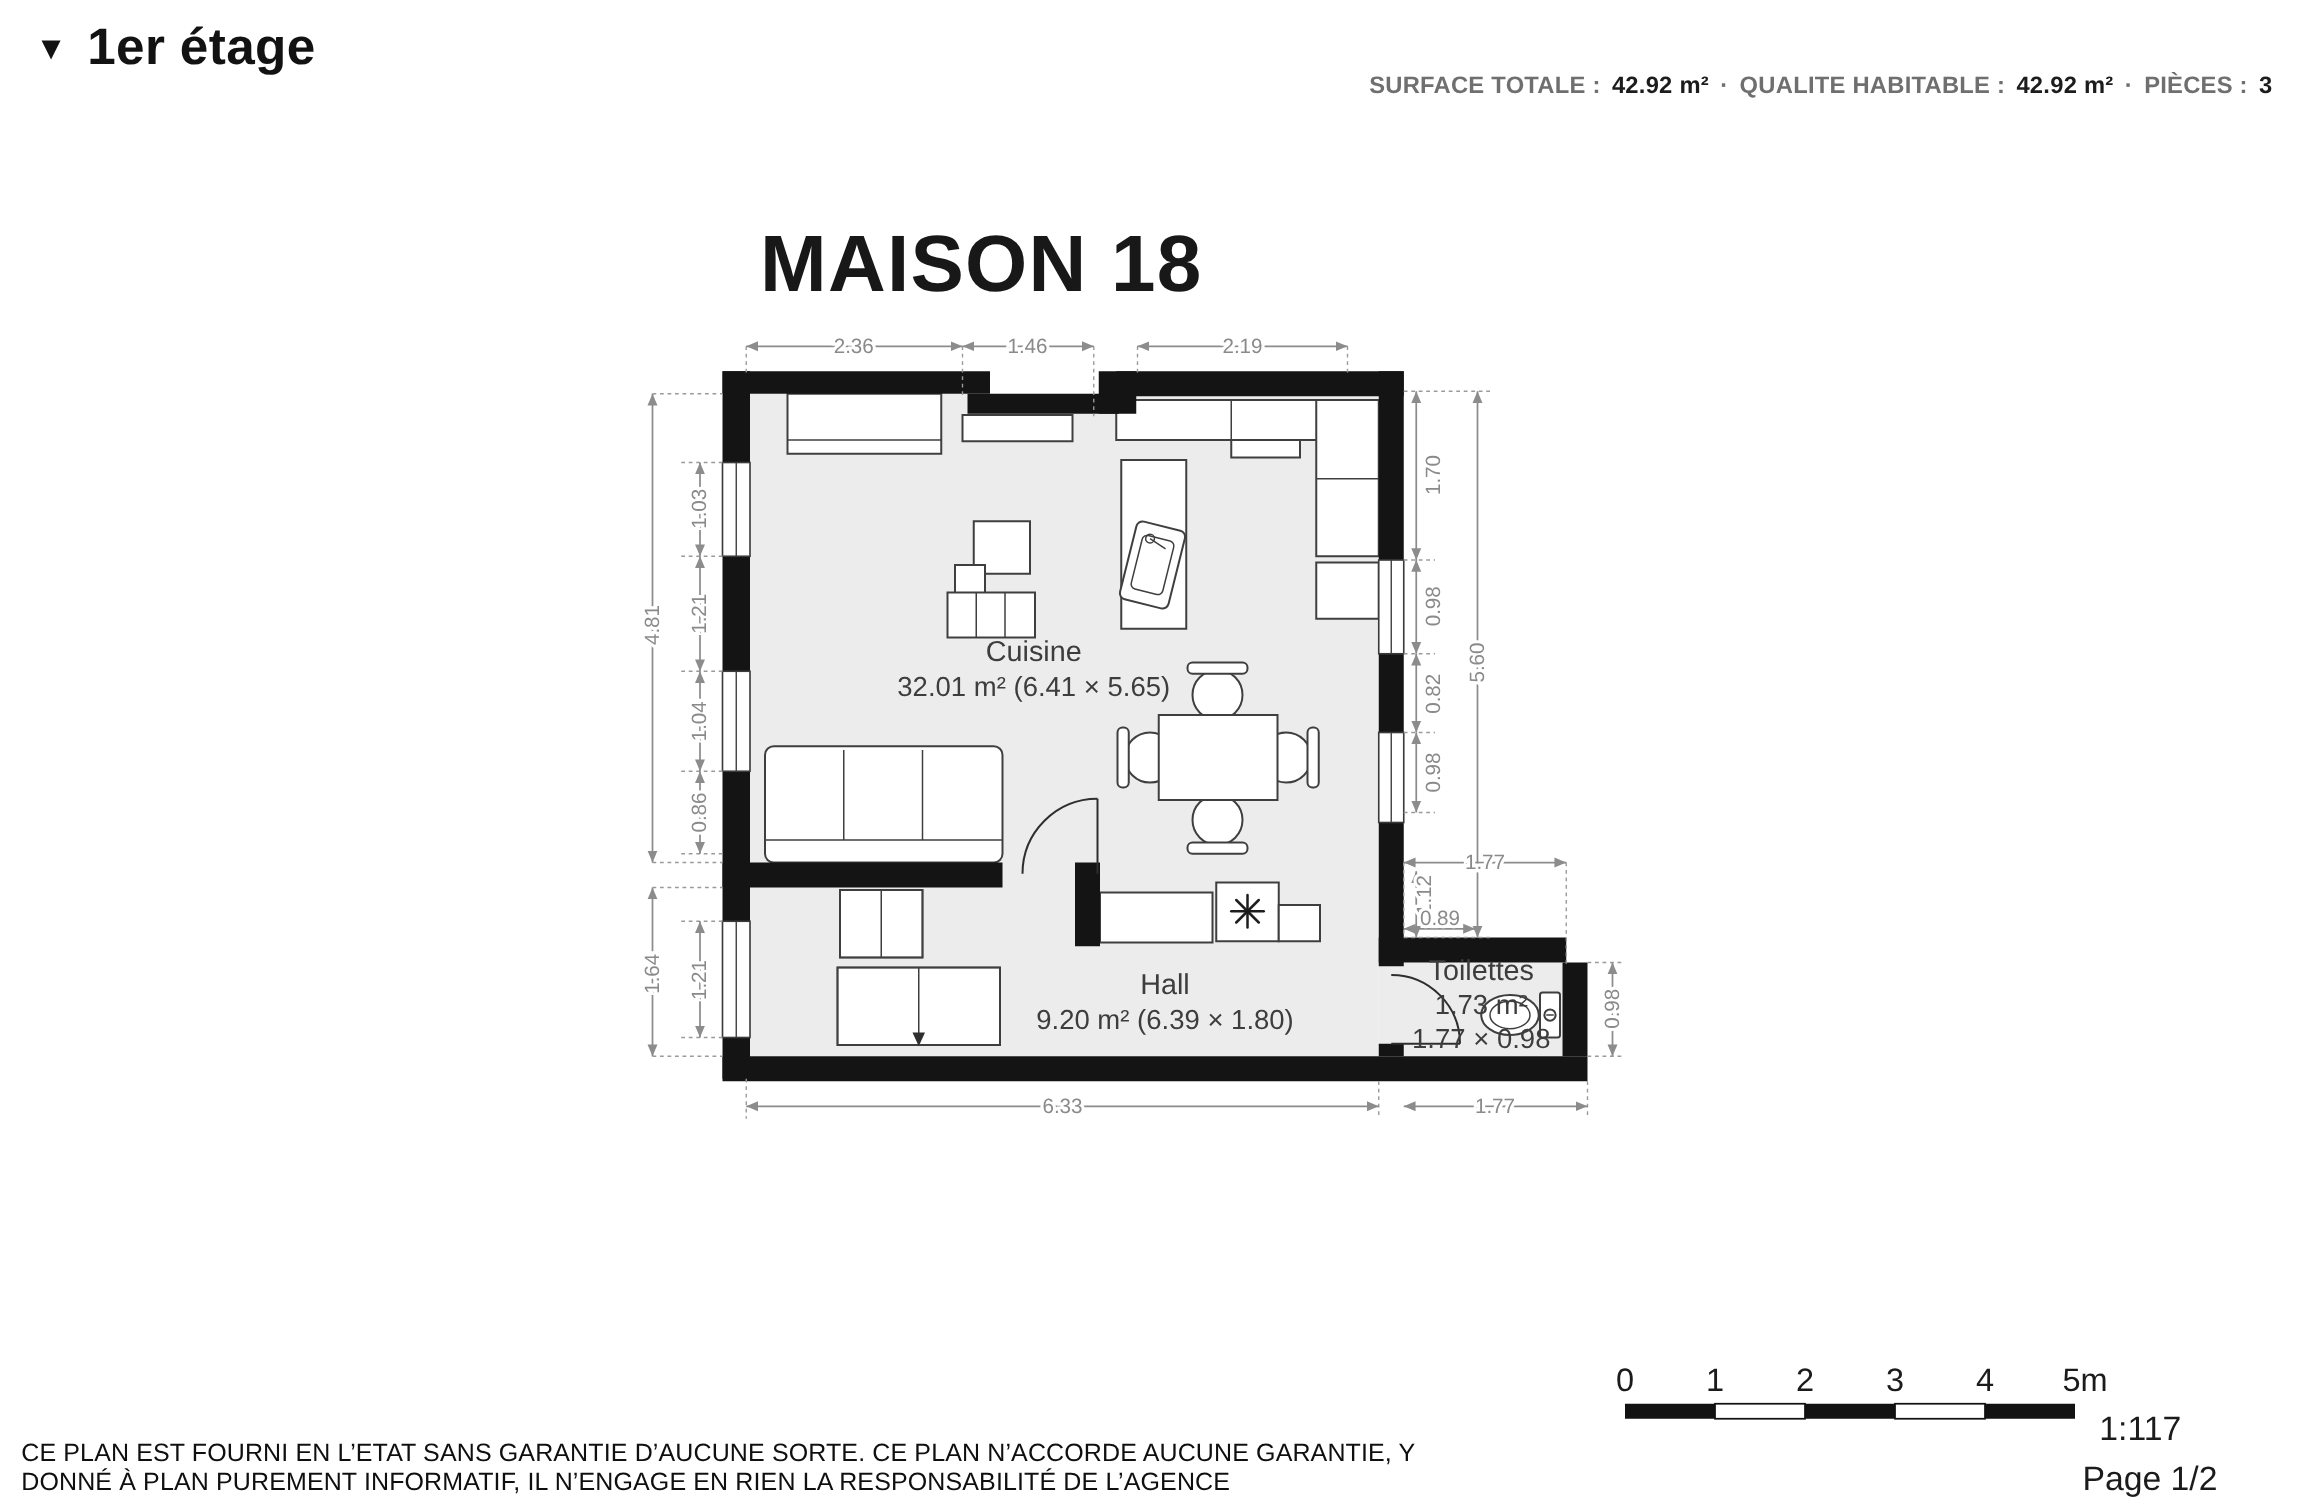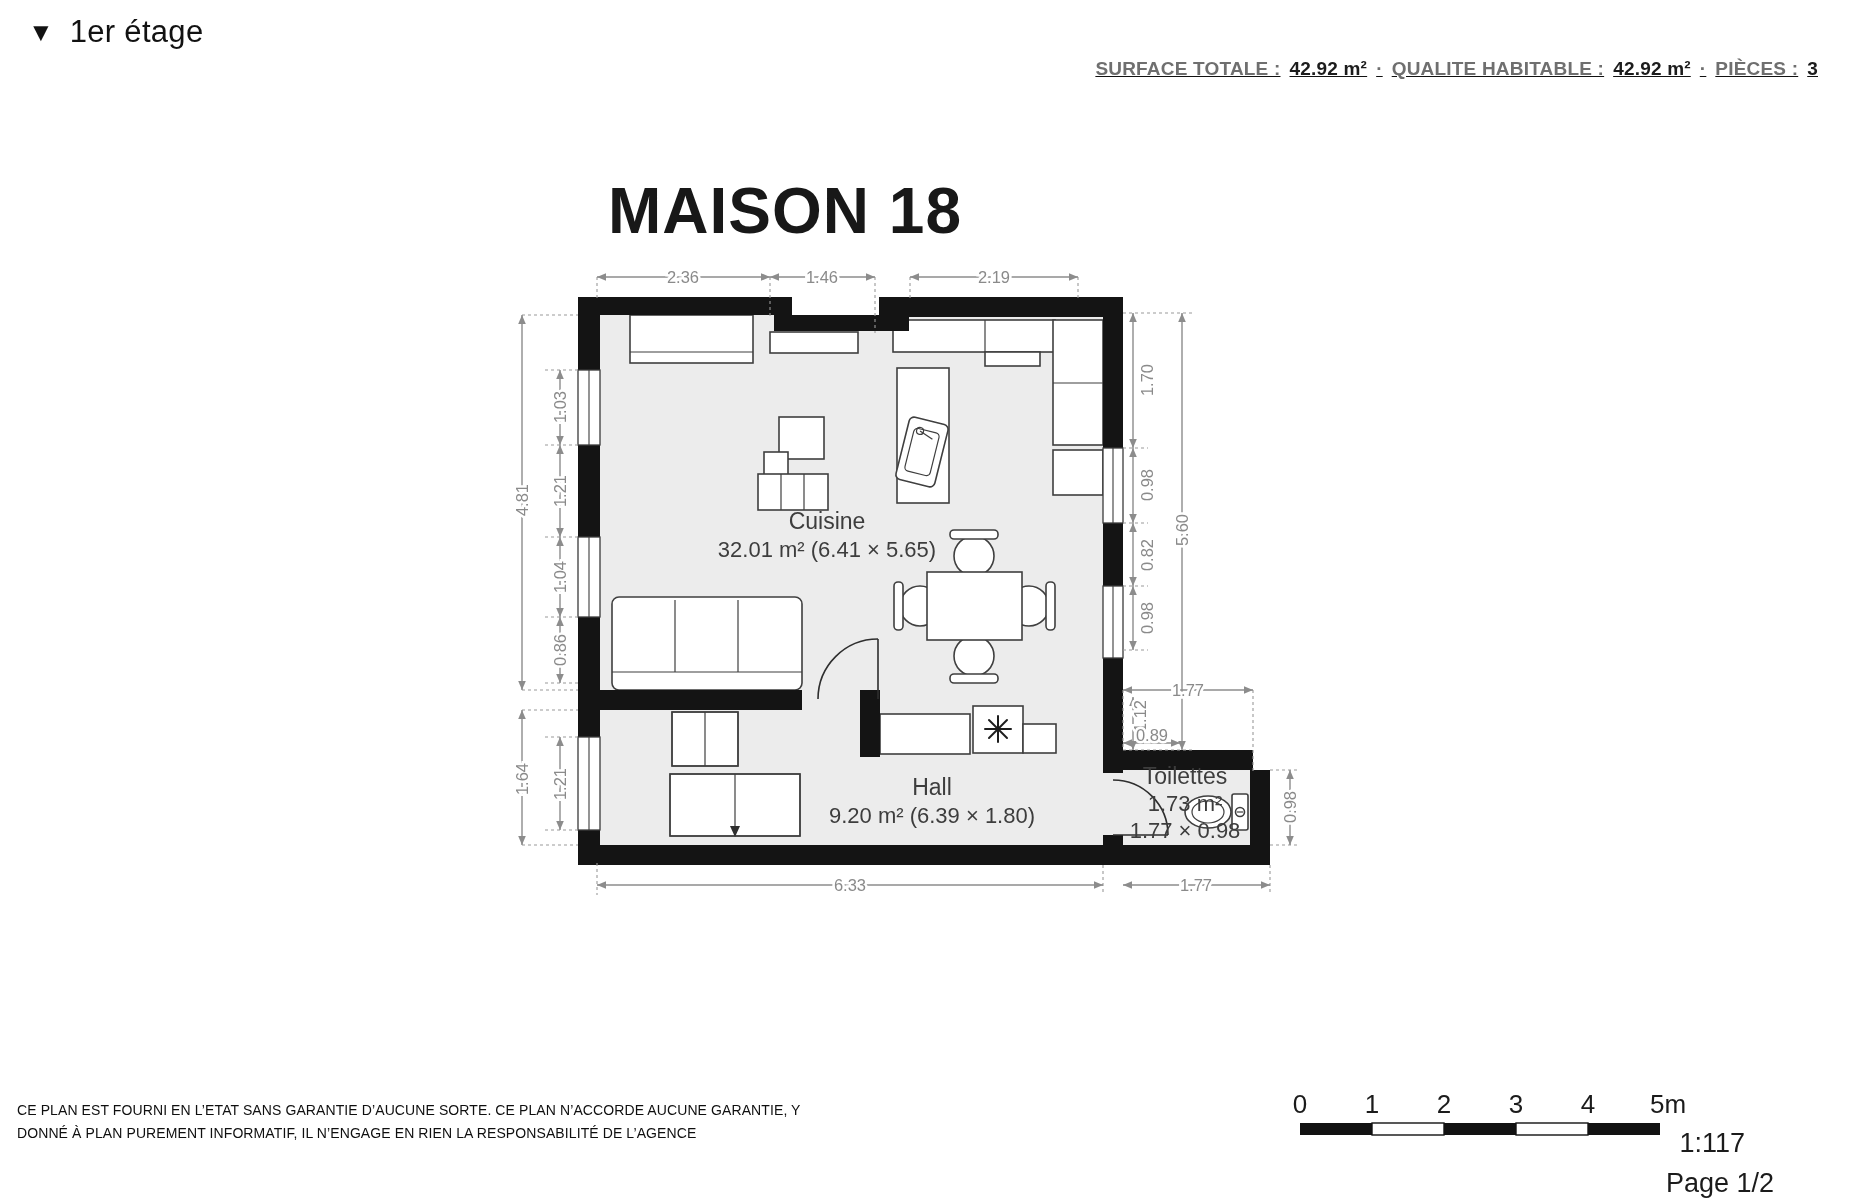--- a/index.html
+++ b/index.html
@@ -1,26 +1,26 @@
 <!DOCTYPE html>
 <html><head>
 <meta charset="utf-8">
 <style>
   html,body{margin:0;padding:0;}
   body{width:1854px;height:1200px;position:relative;background:#fff;overflow:hidden;
        font-family:"Liberation Sans",sans-serif;color:#111;}
   .hdr-left{position:absolute;left:28px;top:14px;display:flex;align-items:center;gap:16px;cursor:pointer;}
   .tri{font-size:26px;line-height:1;color:#121212;}
-  .floor-name{font-size:31px;font-weight:400;color:#121212;letter-spacing:.3px;}
+  .floor-name{font-size:41px;font-weight:700;color:#121212;letter-spacing:.3px;}
   .hdr-stats{position:absolute;right:36px;top:26px;display:flex;align-items:baseline;gap:9px;
-             font-size:19px;font-weight:600;letter-spacing:.2px;white-space:nowrap;text-decoration:underline;}
+             font-size:19px;font-weight:600;letter-spacing:.2px;white-space:nowrap;}
   .hdr-stats .lbl{color:#6f6f6f;}
   .hdr-stats .val{color:#1c1c1c;margin-top:32px;}
   .hdr-stats .dot{color:#6f6f6f;}
-  .disclaimer{position:absolute;left:17px;top:1099px;font-size:14px;line-height:22.5px;
+  .disclaimer{position:absolute;left:17px;top:1152px;font-size:20px;line-height:22.5px;
               color:#0f0f0f;letter-spacing:.1px;}
   svg{position:absolute;left:0;top:0;}
   .wall{fill:#141414;}
   .floor{fill:#ececec;}
   .furn{fill:#ffffff;stroke:#3f3f3f;stroke-width:1.6;}
   .furnln{stroke:#3f3f3f;stroke-width:1.2;fill:none;}
   .win{fill:#ffffff;stroke:#3b3b3b;stroke-width:1.3;}
   .winln{stroke:#3b3b3b;stroke-width:1.1;}
   .door{fill:none;stroke:#2e2e2e;stroke-width:1.6;}
   .dim{stroke:#8c8c8c;stroke-width:1.4;}

